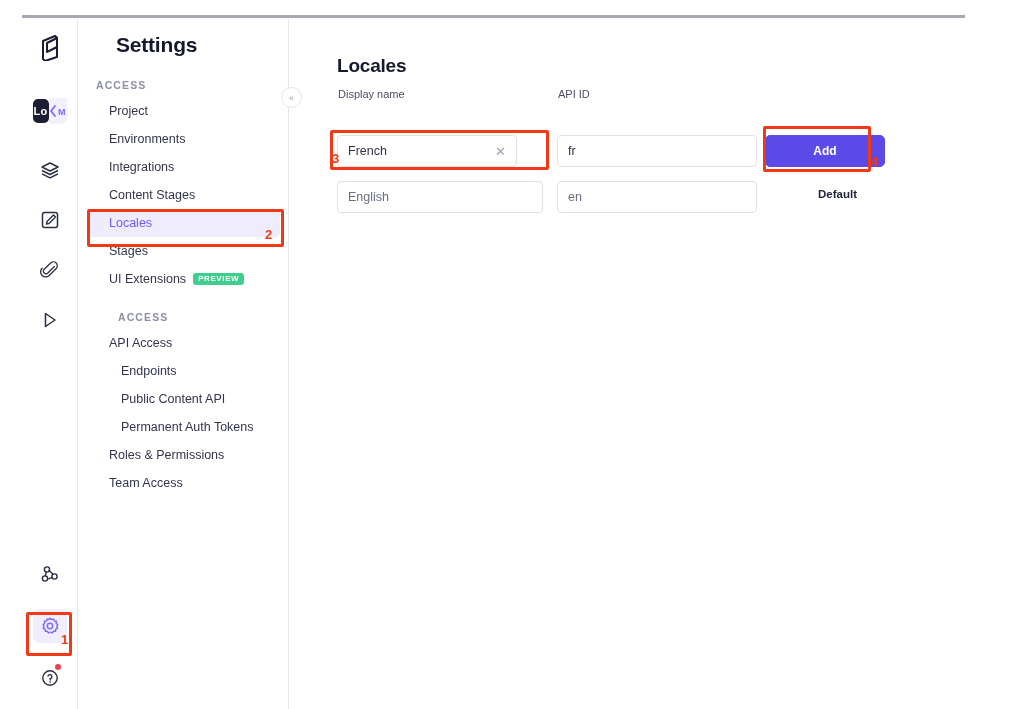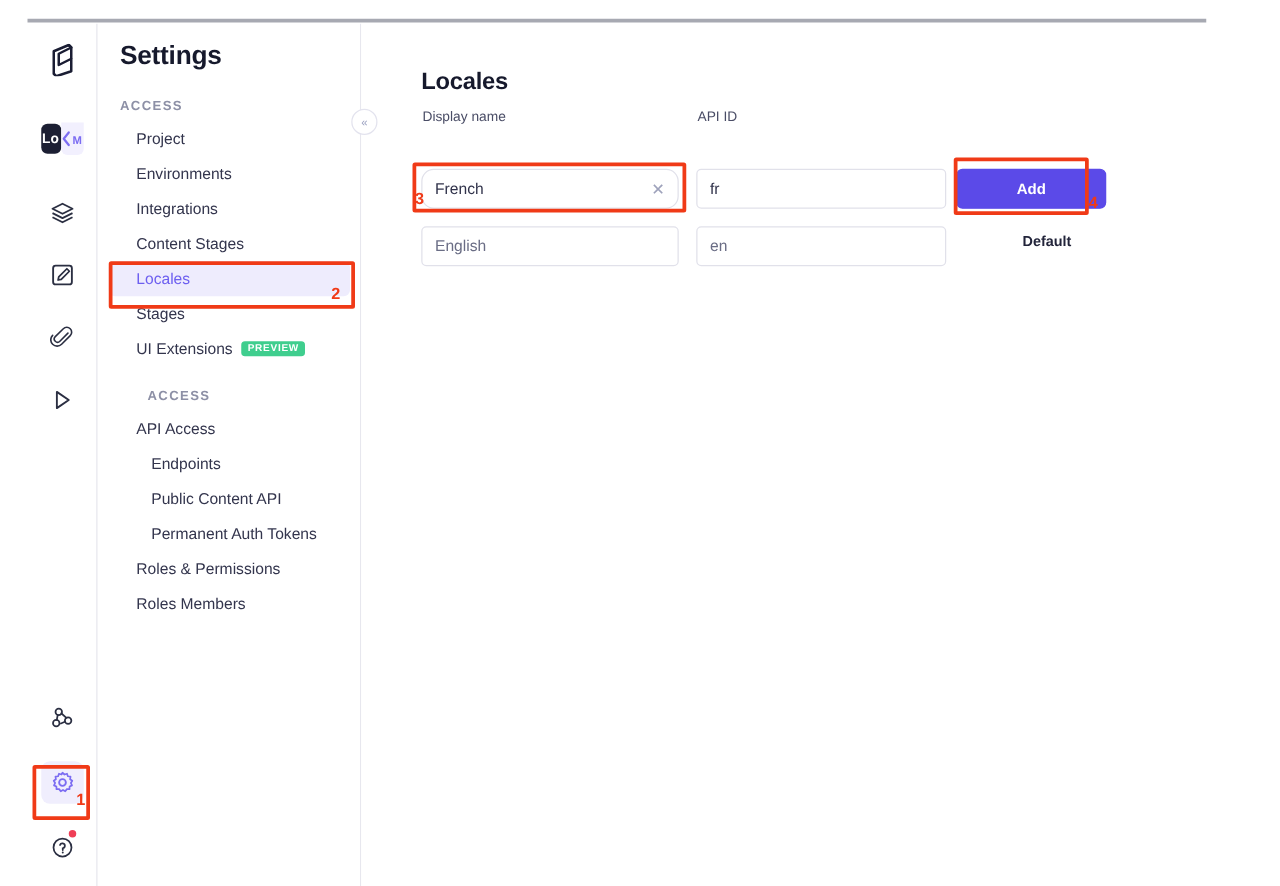--- a/index.html
+++ b/index.html
@@ -86,20 +86,21 @@
     left: 79px; top: 19px;
     width: 210px; height: 690px;
     background: #ffffff;
     border-right: 1px solid #e7e7ee;
     padding: 0;
   }
   .nav-title {
     font-size: 21px; font-weight: bold; color: #16192c;
     padding: 14px 0 0 17px;
     letter-spacing: -.2px;
+    margin-left: 20px;
   }
   .nav-section {
     font-size: 10.5px; font-weight: bold; color: #8d90a6;
     letter-spacing: 1.1px;
     padding: 22px 0 6px 17px;
   }
   .nav-section.second { padding-top: 18px; padding-left: 39px; }
   .nav-item {
     font-size: 12.5px; color: #33354d;
     padding: 7px 10px 7px 22px;
@@ -156,21 +157,21 @@
     display: flex; align-items: center;
     padding: 0 10px;
     font-size: 12.5px;
   }
   .field .val { color: #30324a; }
   .field.disabled .val { color: #6a6d85; }
   .field .clear {
     margin-left: auto; color: #9ea2bb; font-size: 13px; line-height: 1;
   }
 
-  .f-name-1 { left: 48px; top: 116px; width: 206px; border-radius: 10px; }
+  .f-name-1 { left: 48px; top: 116px; width: 180px; }
   .f-api-1  { left: 268px; top: 116px; width: 200px; }
   .f-name-2 { left: 48px; top: 162px; width: 206px; }
   .f-api-2  { left: 268px; top: 162px; width: 200px; }
 
   .add-btn {
     position: absolute;
     left: 476px; top: 116px;
     width: 120px; height: 32px;
     background: #5b4ae8;
     border: 1px solid #5b4ae8;
@@ -329,21 +330,21 @@
     <div class="nav-item sub">
       <span>Public Content API</span>
     </div>
     <div class="nav-item sub">
       <span>Permanent Auth Tokens</span>
     </div>
     <div class="nav-item">
       <span>Roles &amp; Permissions</span>
     </div>
     <div class="nav-item">
-      <span>Roles Members</span>
+      <span>Team Access</span>
     </div>
   </div>
 
   <div class="collapse-btn">
     <span>«</span>
   </div>
 
   <div class="main">
     <div class="page-title">Locales</div>
 

